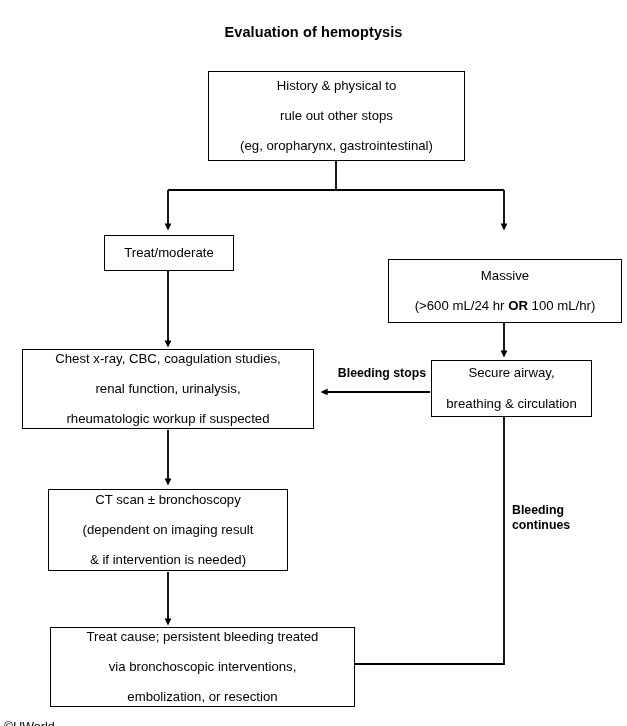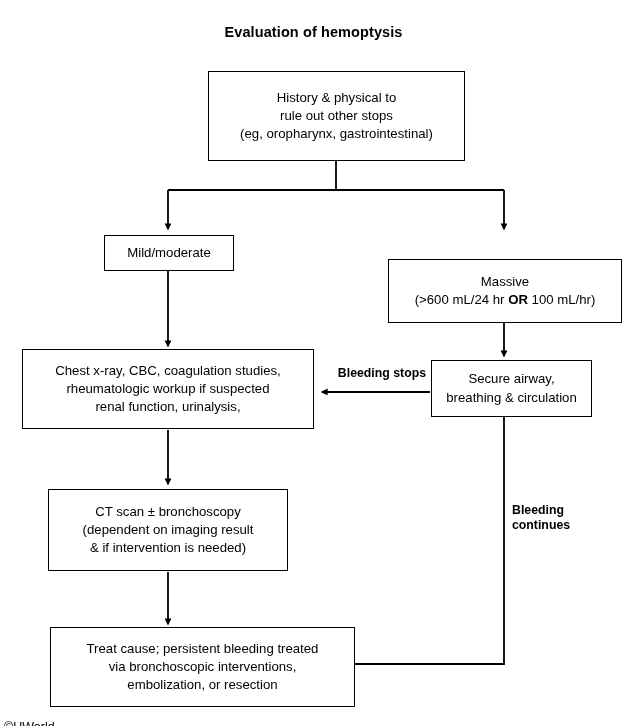--- a/index.html
+++ b/index.html
@@ -37,20 +37,21 @@
     border: 1.6px solid #000000;
     background: #ffffff;
     display: flex;
     flex-direction: column;
     align-items: center;
     justify-content: center;
     text-align: center;
     font-size: 13.2px;
     line-height: 1.38;
     padding: 4px 24px;
+    gap: 12px;
   }
   .node .ln {
     display: block;
     white-space: nowrap;
   }
   .edge-label {
     position: absolute;
     font-size: 12.3px;
     font-weight: bold;
     line-height: 1.25;
@@ -103,34 +104,34 @@
     <path d="M168,556 L168,608" stroke="#000" stroke-width="1.8" fill="none" marker-end="url(#ah)"></path>
   </svg>
 
   <div class="node" style="left:208px; top:55px; width:257px; height:90px;">
     <span class="ln">History &amp; physical to</span>
     <span class="ln">rule out other stops</span>
     <span class="ln">(eg, oropharynx, gastrointestinal)</span>
   </div>
 
   <div class="node" style="left:104px; top:219px; width:130px; height:36px;">
-    <span class="ln">Mild/moderate</span>
+    <span class="ln">Treat/moderate</span>
   </div>
 
   <div class="node" style="left:388px; top:213px; width:234px; height:64px;margin-top:30px;">
     <span class="ln">Massive</span>
     <span class="ln">
       <span>(&gt;600 mL/24 hr </span><span class="b">OR</span><span> 100 mL/hr)</span>
     </span>
   </div>
 
   <div class="node" style="left:22px; top:333px; width:292px; height:80px;">
     <span class="ln">Chest x-ray, CBC, coagulation studies,</span>
+    <span class="ln">renal function, urinalysis,</span>
     <span class="ln">rheumatologic workup if suspected</span>
-    <span class="ln">renal function, urinalysis,</span>
   </div>
 
   <div class="node" style="left:431px; top:344px; width:161px; height:57px;">
     <span class="ln">Secure airway,</span>
     <span class="ln">breathing &amp; circulation</span>
   </div>
 
   <div class="node" style="left:48px; top:473px; width:240px; height:82px;">
     <span class="ln">CT scan ± bronchoscopy</span>
     <span class="ln">(dependent on imaging result</span>

